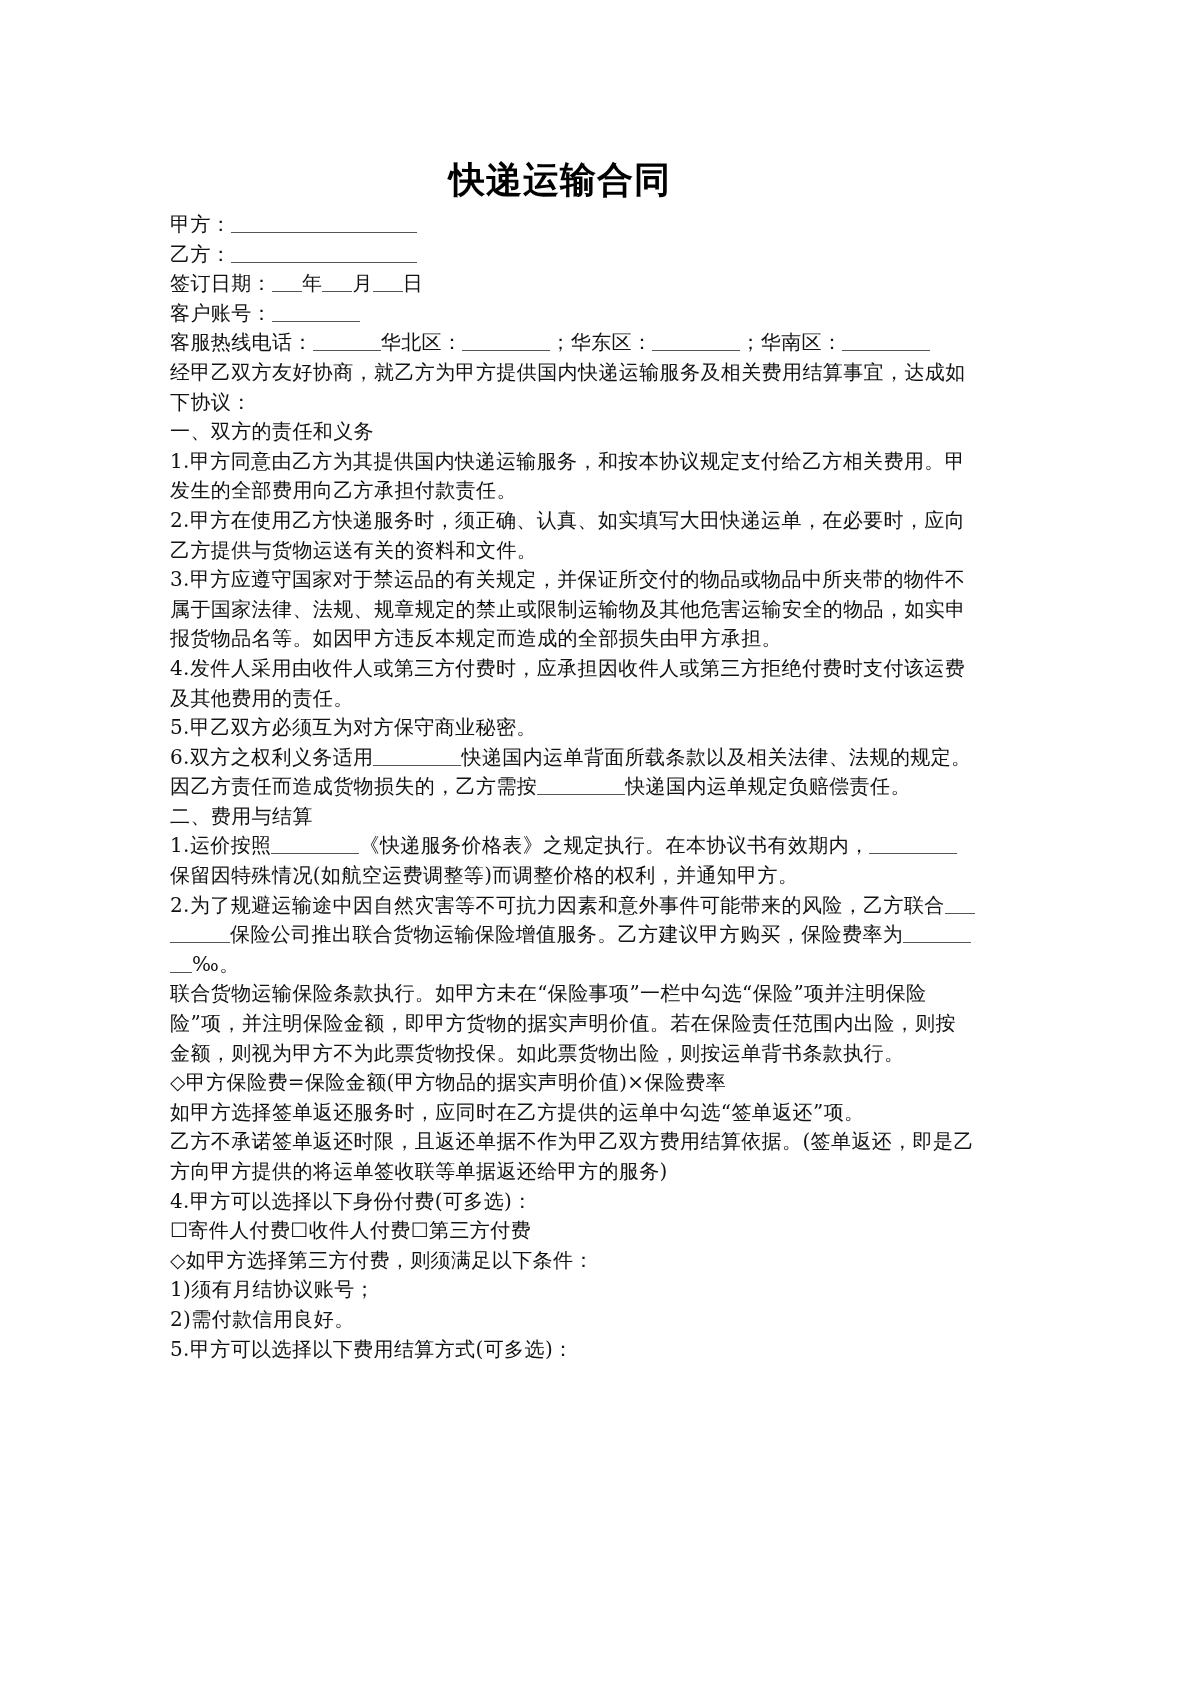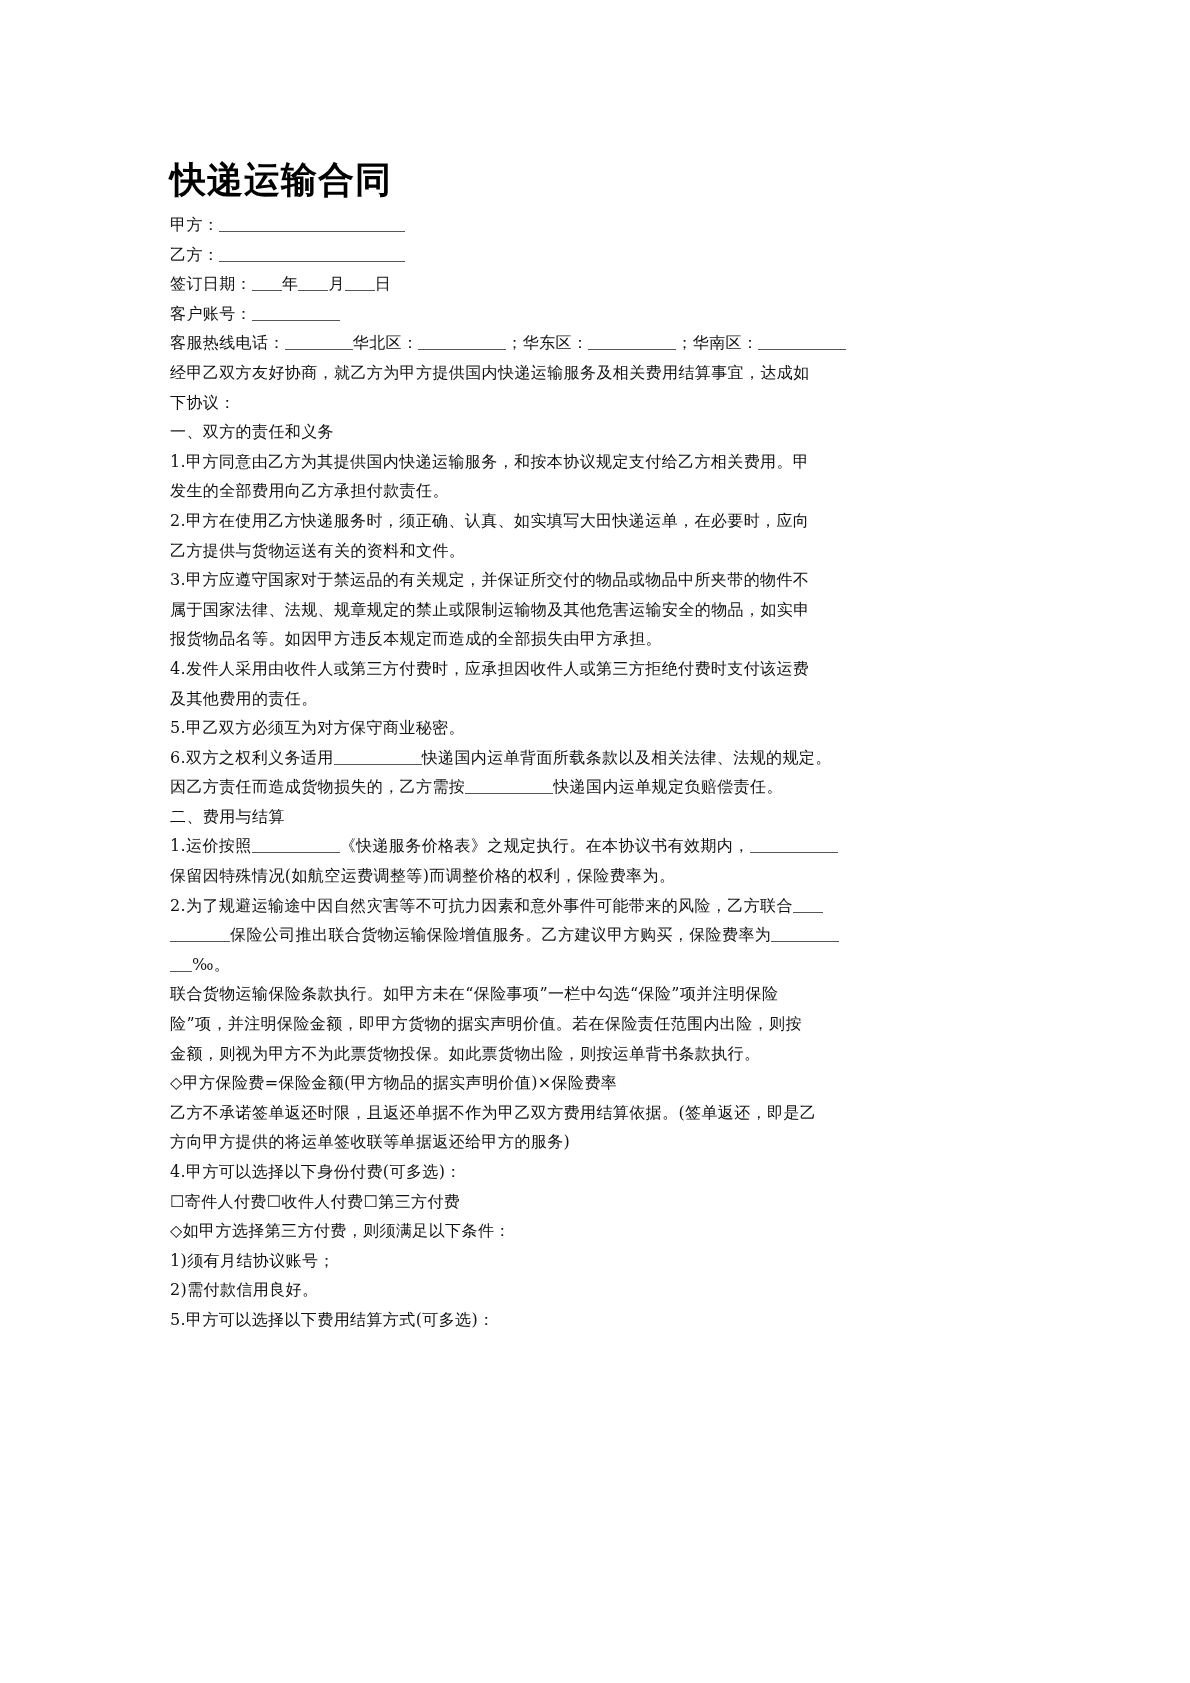--- a/index.html
+++ b/index.html
@@ -2,26 +2,26 @@
 <html><head>
 <meta charset="utf-8">
 <style>
   html, body { margin: 0; padding: 0; background: #ffffff; }
   body { width: 1190px; height: 1683px; position: relative; overflow: hidden; }
   .page {
     position: absolute; left: 170px; top: 150px; width: 780px;
     color: #111; font-family: "DejaVu Serif", "Liberation Serif", serif;
   }
   .title {
-    text-align: left; font-family: "DejaVu Sans", "Liberation Sans", sans-serif;
+    text-align: center; font-family: "DejaVu Sans", "Liberation Sans", sans-serif;
     font-weight: bold; font-size: 36px; line-height: 60px; height: 60px;
     margin: 0 0 0 0; letter-spacing: 1px; color: #000;
   }
   .line {
-    font-size: 16px; line-height: 29.6px; height: 29.6px; white-space: nowrap;
+    font-size: 20px; line-height: 29.6px; height: 29.6px; white-space: nowrap;
     letter-spacing: 0.4px;
   }
   .blank {
     display: inline-block; border-bottom: 1px solid #555; height: 18px; vertical-align: -2px;
   }
   .w20 { width: 186px; } .w9 { width: 88px; } .w7 { width: 68px; } .w3 { width: 30px; }
   .w2 { width: 22px; } .w6 { width: 60px; }
 </style>
 </head>
 <body>
@@ -63,34 +63,35 @@
     <span>6.双方之权利义务适用</span><span class="blank w9"></span><span>快递国内运单背面所载条款以及相关法律、法规的规定。</span>
   </div>
   <div class="line">
     <span>因乙方责任而造成货物损失的，乙方需按</span><span class="blank w9"></span><span>快递国内运单规定负赔偿责任。</span>
   </div>
 
   <div class="line">二、费用与结算</div>
   <div class="line">
     <span>1.运价按照</span><span class="blank w9"></span><span>《快递服务价格表》之规定执行。在本协议书有效期内，</span><span class="blank w9"></span>
   </div>
-  <div class="line">保留因特殊情况(如航空运费调整等)而调整价格的权利，保险费率为。</div>
+  <div class="line">保留因特殊情况(如航空运费调整等)而调整价格的权利，并通知甲方。</div>
   <div class="line">
     <span>2.为了规避运输途中因自然灾害等不可抗力因素和意外事件可能带来的风险，乙方联合</span><span class="blank w3"></span>
   </div>
   <div class="line">
     <span class="blank w6"></span><span>保险公司推出联合货物运输保险增值服务。乙方建议甲方购买，保险费率为</span><span class="blank w7"></span>
   </div>
   <div class="line">
     <span class="blank w2"></span><span>‰。</span>
   </div>
   <div class="line">联合货物运输保险条款执行。如甲方未在“保险事项”一栏中勾选“保险”项并注明保险</div>
   <div class="line">险”项，并注明保险金额，即甲方货物的据实声明价值。若在保险责任范围内出险，则按</div>
   <div class="line">金额，则视为甲方不为此票货物投保。如此票货物出险，则按运单背书条款执行。</div>
   <div class="line">◇甲方保险费=保险金额(甲方物品的据实声明价值)×保险费率</div>
+  <div class="line">如甲方选择签单返还服务时，应同时在乙方提供的运单中勾选“签单返还”项。</div>
   <div class="line">乙方不承诺签单返还时限，且返还单据不作为甲乙双方费用结算依据。(签单返还，即是乙</div>
   <div class="line">方向甲方提供的将运单签收联等单据返还给甲方的服务)</div>
   <div class="line">4.甲方可以选择以下身份付费(可多选)：</div>
   <div class="line">
     <span>☐</span><span>寄件人付费</span><span>☐</span><span>收件人付费</span><span>☐</span><span>第三方付费</span>
   </div>
   <div class="line">◇如甲方选择第三方付费，则须满足以下条件：</div>
   <div class="line">1)须有月结协议账号；</div>
   <div class="line">2)需付款信用良好。</div>
   <div class="line">5.甲方可以选择以下费用结算方式(可多选)：</div>

